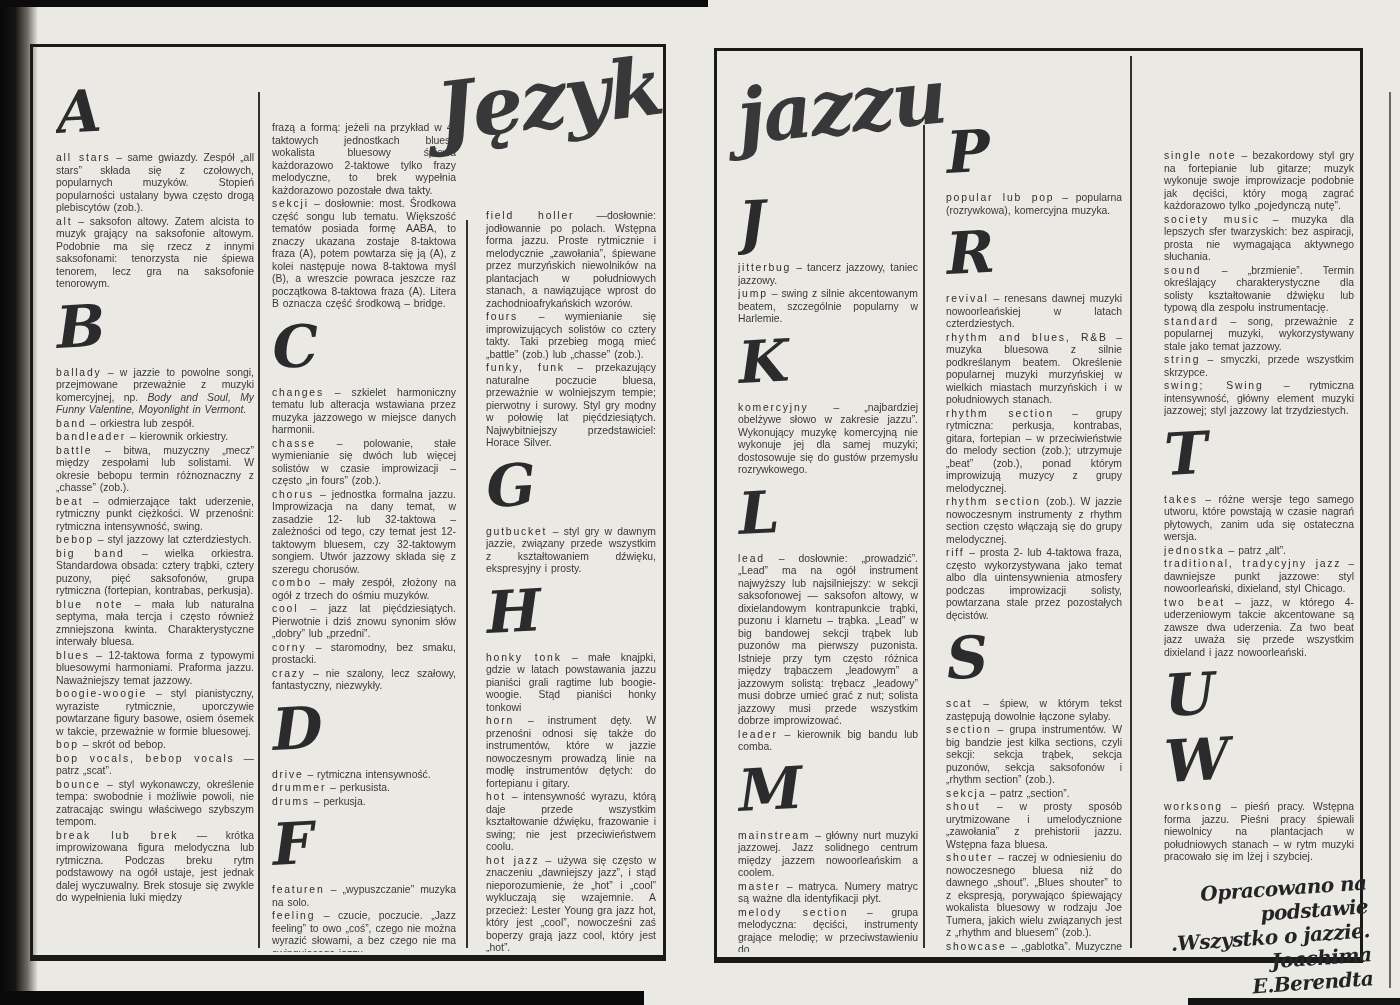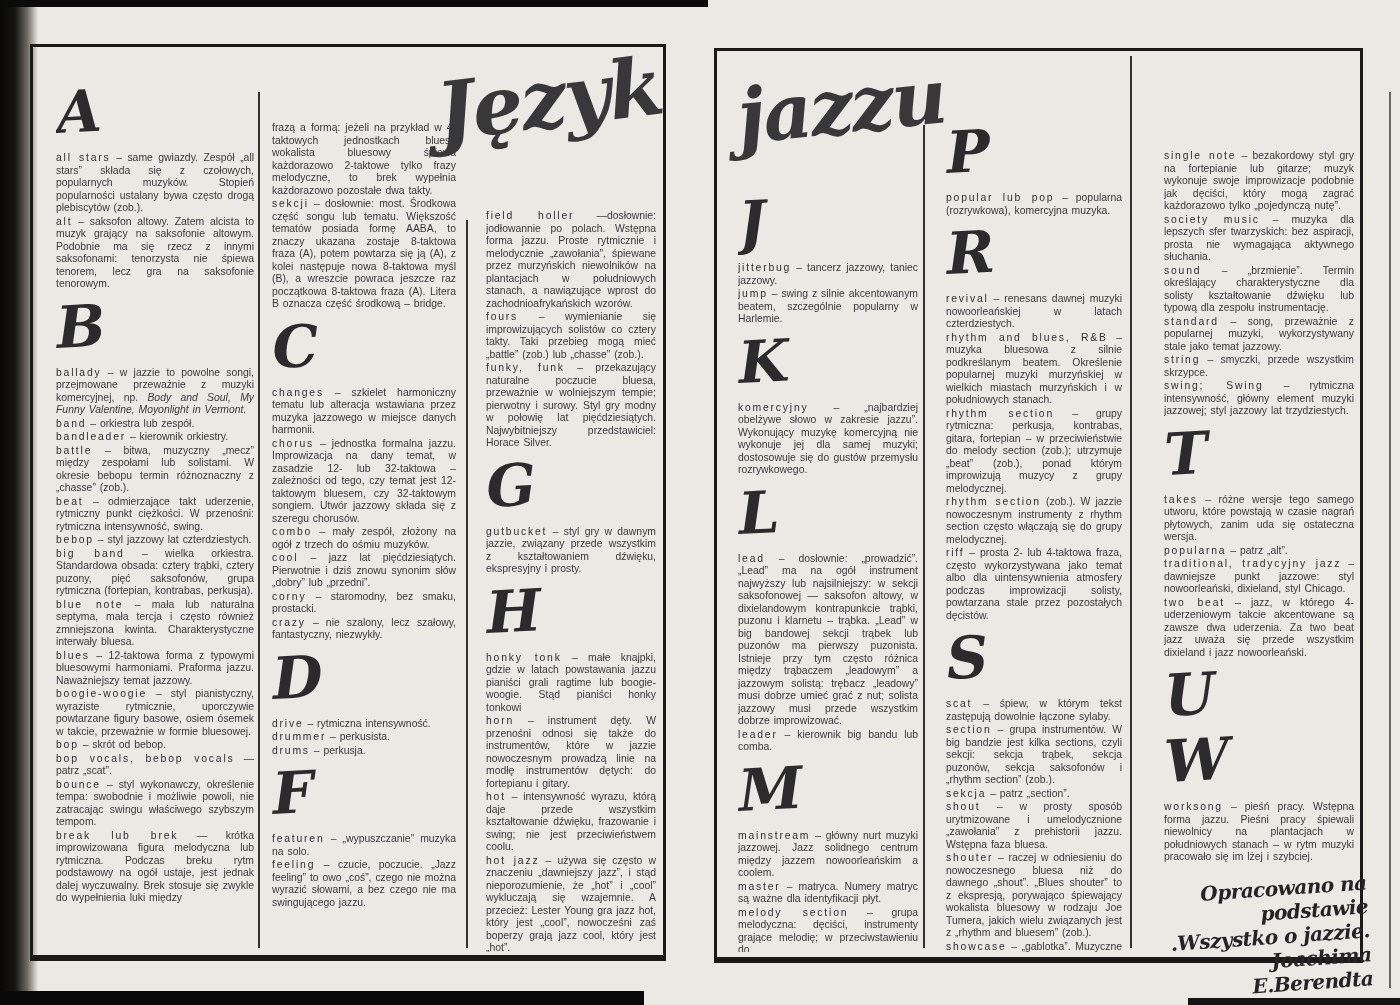--- a/index.html
+++ b/index.html
@@ -97,20 +97,21 @@
       <p class="entry"><span class="term">bop</span> <span class="def">– skrót od bebop.</span></p>
       <p class="entry"><span class="term">bop vocals, bebop vocals</span> <span class="def">— patrz „scat”.</span></p>
       <p class="entry"><span class="term">bounce</span> <span class="def">– styl wykonawczy, określenie tempa: swobodnie i możliwie powoli, nie zatracając swingu właściwego szybszym tempom.</span></p>
       <p class="entry"><span class="term">break lub brek</span> <span class="def">— krótka improwizowana figura melodyczna lub rytmiczna. Podczas breku rytm podstawowy na ogół ustaje, jest jednak dalej wyczuwalny. Brek stosuje się zwykle do wypełnienia luki między</span></p>
     </div>
   <div class="col col-1">
       <p class="entry"><span class="def">frazą a formą: jeżeli na przykład w 4-taktowych jednostkach bluesa wokalista bluesowy śpiewa każdorazowo 2-taktowe tylko frazy melodyczne, to brek wypełnia każdorazowo pozostałe dwa takty.</span></p>
       <p class="entry"><span class="term">sekcji</span> <span class="def">– dosłownie: most. Środkowa część songu lub tematu. Większość tematów posiada formę AABA, to znaczy ukazana zostaje 8-taktowa fraza (A), potem powtarza się ją (A), z kolei następuje nowa 8-taktowa myśl (B), a wreszcie powraca jeszcze raz początkowa 8-taktowa fraza (A). Litera B oznacza część środkową – bridge.</span></p>
       <div class="letter">C</div>
       <p class="entry"><span class="term">changes</span> <span class="def">– szkielet harmoniczny tematu lub alteracja wstawiana przez muzyka jazzowego w miejsce danych harmonii.</span></p>
+      <p class="entry"><span class="term">chasse</span> <span class="def">– polowanie, stałe wymienianie się dwóch lub więcej solistów w czasie improwizacji – często „in fours” (zob.).</span></p>
       <p class="entry"><span class="term">chorus</span> <span class="def">– jednostka formalna jazzu. Improwizacja na dany temat, w zasadzie 12- lub 32-taktowa – zależności od tego, czy temat jest 12-taktowym bluesem, czy 32-taktowym songiem. Utwór jazzowy składa się z szeregu chorusów.</span></p>
       <p class="entry"><span class="term">combo</span> <span class="def">– mały zespół, złożony na ogół z trzech do ośmiu muzyków.</span></p>
       <p class="entry"><span class="term">cool</span> <span class="def">– jazz lat pięćdziesiątych. Pierwotnie i dziś znowu synonim słów „dobry” lub „przedni”.</span></p>
       <p class="entry"><span class="term">corny</span> <span class="def">– staromodny, bez smaku, prostacki.</span></p>
       <p class="entry"><span class="term">crazy</span> <span class="def">– nie szalony, lecz szałowy, fantastyczny, niezwykły.</span></p>
       <div class="letter">D</div>
       <p class="entry"><span class="term">drive</span> <span class="def">– rytmiczna intensywność.</span></p>
       <p class="entry"><span class="term">drummer</span> <span class="def">– perkusista.</span></p>
       <p class="entry"><span class="term">drums</span> <span class="def">– perkusja.</span></p>
       <div class="letter">F</div>
@@ -162,21 +163,21 @@
     </div>
   <div class="col col-5">
       <p class="entry"><span class="term">single note</span> <span class="def">– bezakordowy styl gry na fortepianie lub gitarze; muzyk wykonuje swoje improwizacje podobnie jak dęciści, który mogą zagrać każdorazowo tylko „pojedynczą nutę”.</span></p>
       <p class="entry"><span class="term">society music</span> <span class="def">– muzyka dla lepszych sfer twarzyskich: bez aspiracji, prosta nie wymagająca aktywnego słuchania.</span></p>
       <p class="entry"><span class="term">sound</span> <span class="def">– „brzmienie”. Termin określający charakterystyczne dla solisty kształtowanie dźwięku lub typową dla zespołu instrumentację.</span></p>
       <p class="entry"><span class="term">standard</span> <span class="def">– song, przeważnie z popularnej muzyki, wykorzystywany stale jako temat jazzowy.</span></p>
       <p class="entry"><span class="term">string</span> <span class="def">– smyczki, przede wszystkim skrzypce.</span></p>
       <p class="entry"><span class="term">swing; Swing</span> <span class="def">– rytmiczna intensywność, główny element muzyki jazzowej; styl jazzowy lat trzydziestych.</span></p>
       <div class="letter">T</div>
       <p class="entry"><span class="term">takes</span> <span class="def">– różne wersje tego samego utworu, które powstają w czasie nagrań płytowych, zanim uda się ostateczna wersja.</span></p>
-      <p class="entry"><span class="term">popularna</span> <span class="def">– patrz „alt”.</span></p>
+      <p class="entry"><span class="term">jednostka</span> <span class="def">– patrz „alt”.</span></p>
       <p class="entry"><span class="term">traditional, tradycyjny jazz</span> <span class="def">– dawniejsze punkt jazzowe: styl nowoorleański, dixieland, styl Chicago.</span></p>
       <p class="entry"><span class="term">two beat</span> <span class="def">– jazz, w którego 4-uderzeniowym takcie akcentowane są zawsze dwa uderzenia. Za two beat jazz uważa się przede wszystkim dixieland i jazz nowoorleański.</span></p>
       <div class="letter">U</div>
       <div class="letter">W</div>
       <p class="entry"><span class="term">worksong</span> <span class="def">– pieśń pracy. Wstępna forma jazzu. Pieśni pracy śpiewali niewolnicy na plantacjach w południowych stanach – w rytm muzyki pracowało się im lżej i szybciej.</span></p>
     </div>
 
   <div class="attribution">
     <div>Opracowano na podstawie</div>
     <div>.Wszystko o jazzie.</div>

